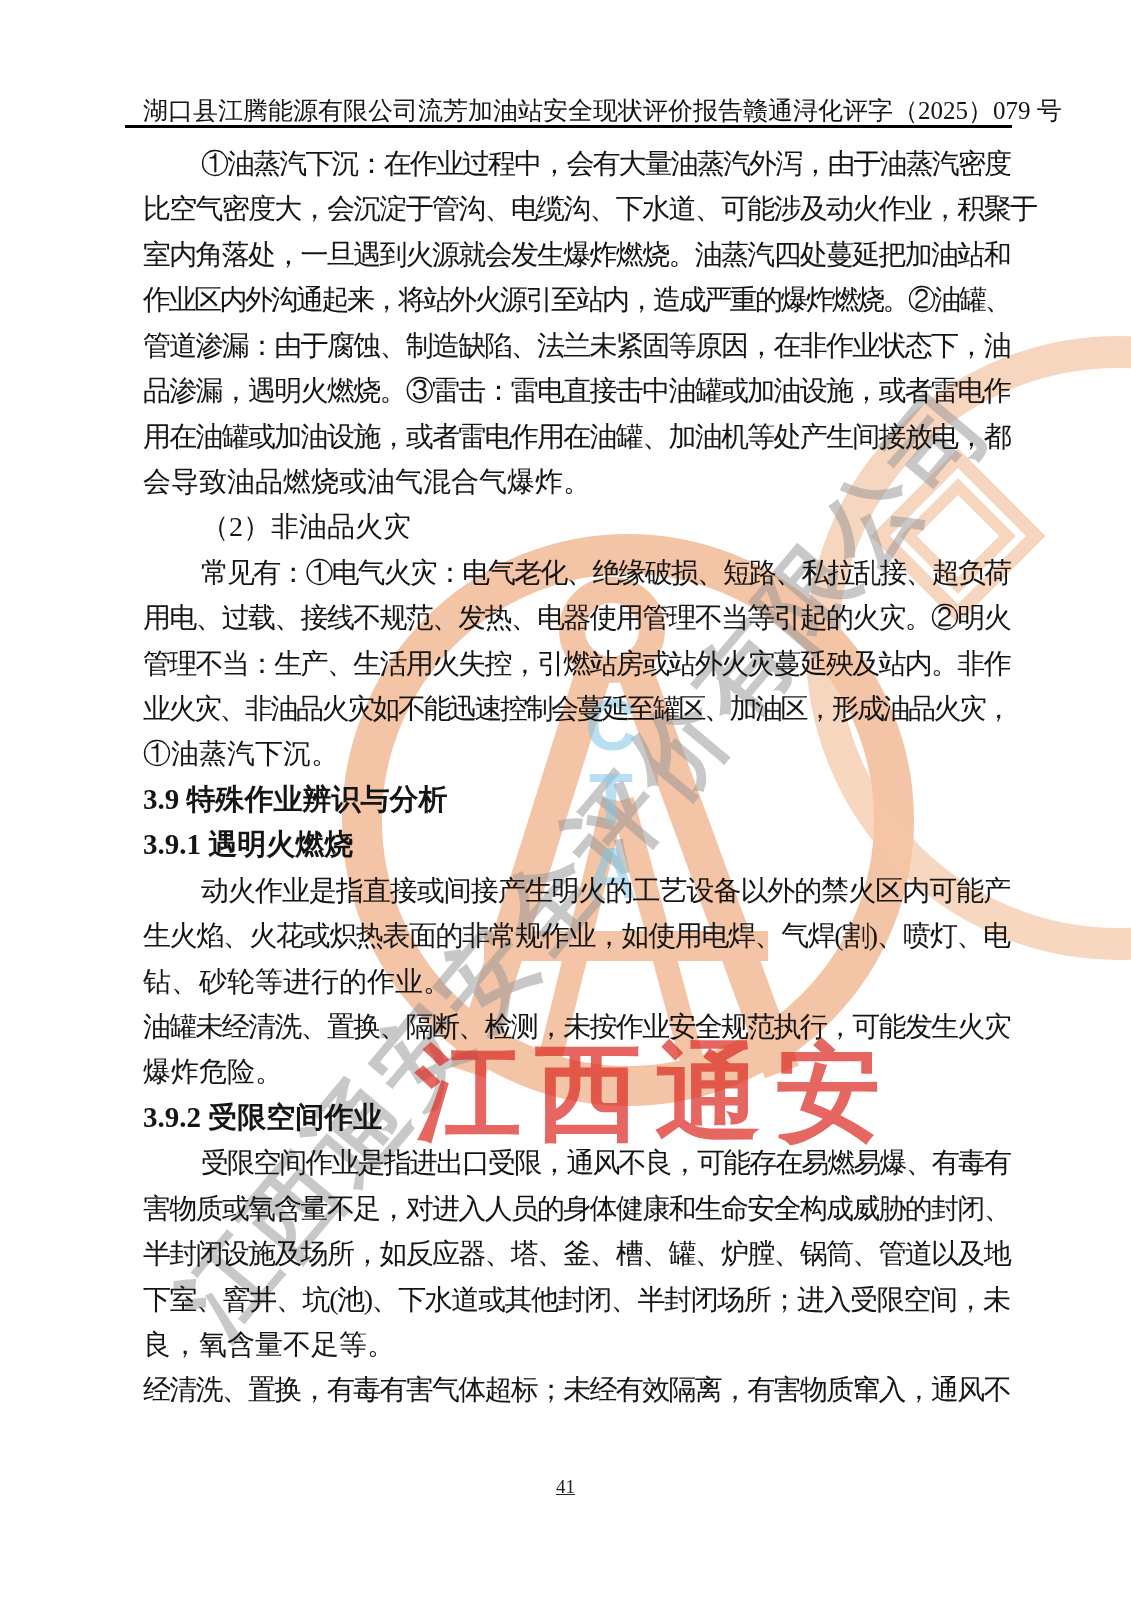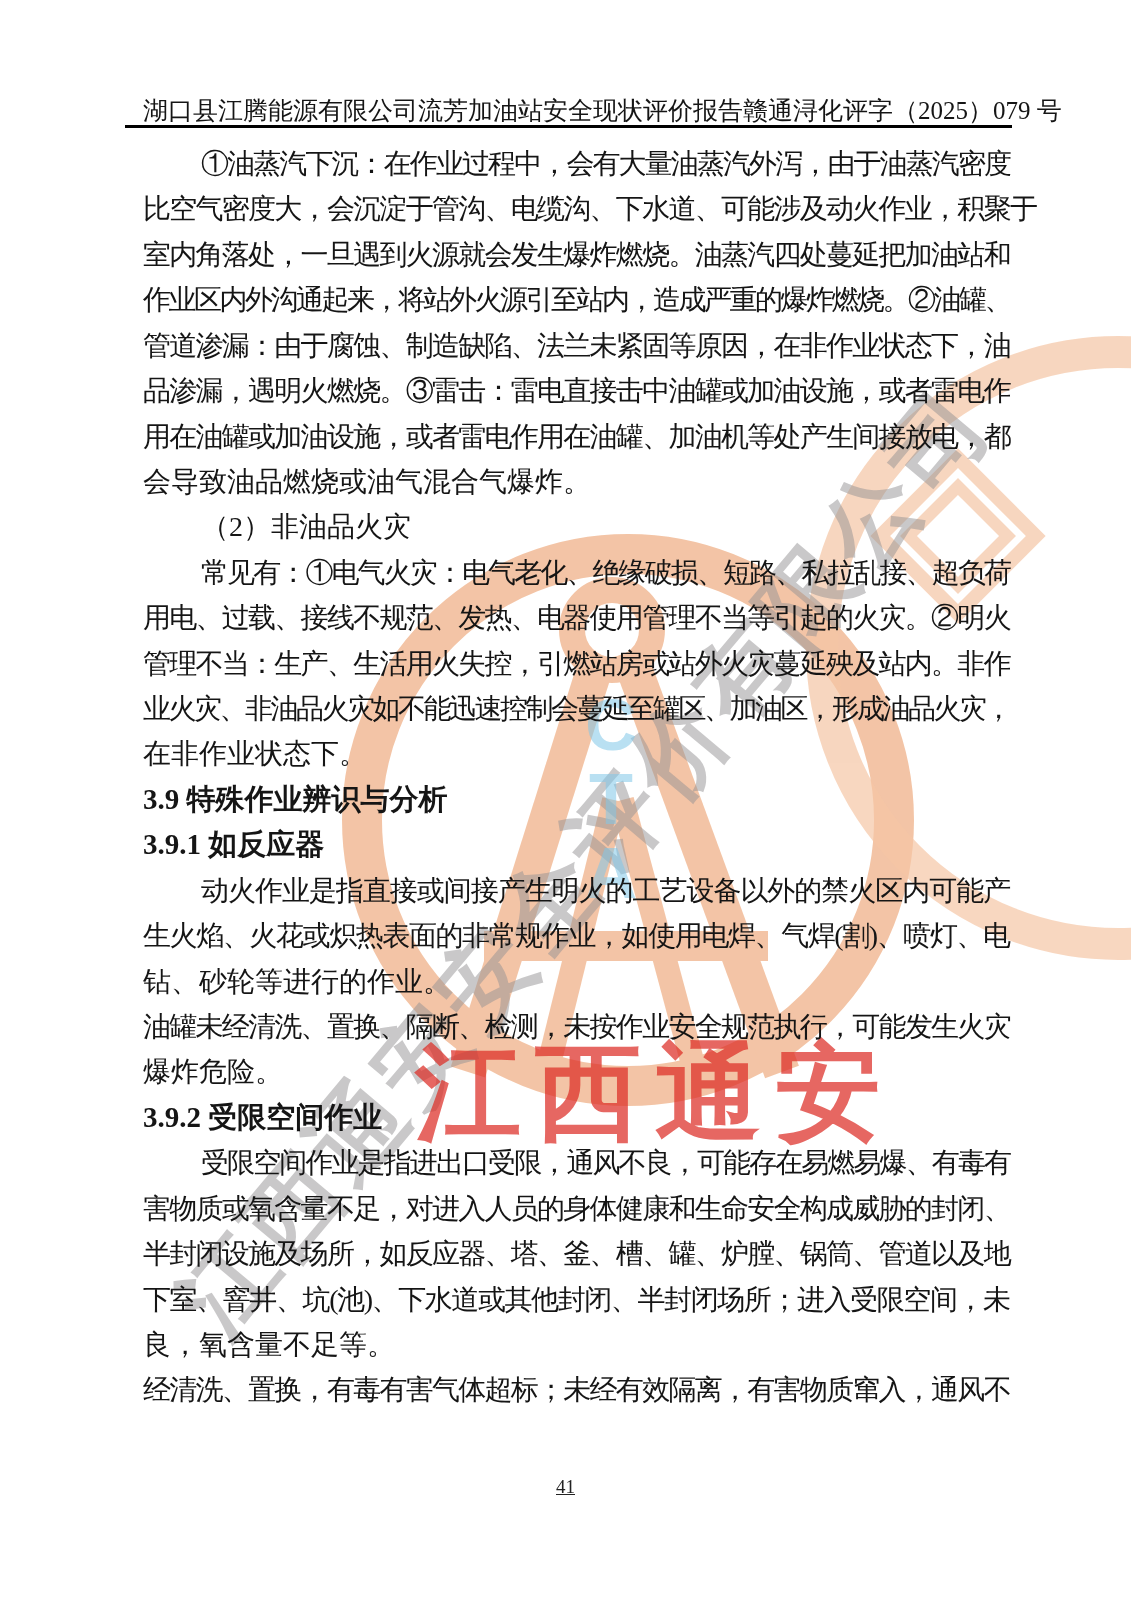--- a/index.html
+++ b/index.html
@@ -112,23 +112,23 @@
       <div class="line j" style="letter-spacing: -2.5px;">作业区内外沟通起来，将站外火源引至站内，造成严重的爆炸燃烧。②油罐、</div>
       <div class="line j" style="letter-spacing: -1.73px;">管道渗漏：由于腐蚀、制造缺陷、法兰未紧固等原因，在非作业状态下，油</div>
       <div class="line j" style="letter-spacing: -1.73px;">品渗漏，遇明火燃烧。③雷击：雷电直接击中油罐或加油设施，或者雷电作</div>
       <div class="line j" style="letter-spacing: -1.73px;">用在油罐或加油设施，或者雷电作用在油罐、加油机等处产生间接放电，都</div>
       <div class="line">会导致油品燃烧或油气混合气爆炸。</div>
       <div class="line indent">（2）非油品火灾</div>
       <div class="line indent j" style="letter-spacing: -1.9px;">常见有：①电气火灾：电气老化、绝缘破损、短路、私拉乱接、超负荷</div>
       <div class="line j" style="letter-spacing: -1.73px;">用电、过载、接线不规范、发热、电器使用管理不当等引起的火灾。②明火</div>
       <div class="line j" style="letter-spacing: -1.73px;">管理不当：生产、生活用火失控，引燃站房或站外火灾蔓延殃及站内。非作</div>
       <div class="line j" style="letter-spacing: -2.5px;">业火灾、非油品火灾如不能迅速控制会蔓延至罐区、加油区，形成油品火灾，</div>
-      <div class="line">在非作业状态下。</div>
+      <div class="line">①油蒸汽下沉。</div>
       <div class="line heading">3.9 特殊作业辨识与分析</div>
-      <div class="line heading">3.9.1 如反应器</div>
+      <div class="line heading">3.9.1 遇明火燃烧</div>
       <div class="line indent j" style="letter-spacing: -1.03px;">动火作业是指直接或间接产生明火的工艺设备以外的禁火区内可能产</div>
       <div class="line j" style="letter-spacing: -1.41px;">生火焰、火花或炽热表面的非常规作业，如使用电焊、气焊(割)、喷灯、电</div>
       <div class="line">钻、砂轮等进行的作业。</div>
       <div class="line j" style="letter-spacing: -1.73px;">油罐未经清洗、置换、隔断、检测，未按作业安全规范执行，可能发生火灾</div>
       <div class="line">爆炸危险。</div>
       <div class="line heading">3.9.2 受限空间作业</div>
       <div class="line indent j" style="letter-spacing: -1.9px;">受限空间作业是指进出口受限，通风不良，可能存在易燃易爆、有毒有</div>
       <div class="line j" style="letter-spacing: -1.73px;">害物质或氧含量不足，对进入人员的身体健康和生命安全构成威胁的封闭、</div>
       <div class="line j" style="letter-spacing: -1.73px;">半封闭设施及场所，如反应器、塔、釜、槽、罐、炉膛、锅筒、管道以及地</div>
       <div class="line j" style="letter-spacing: -1.41px;">下室、窨井、坑(池)、下水道或其他封闭、半封闭场所；进入受限空间，未</div>

